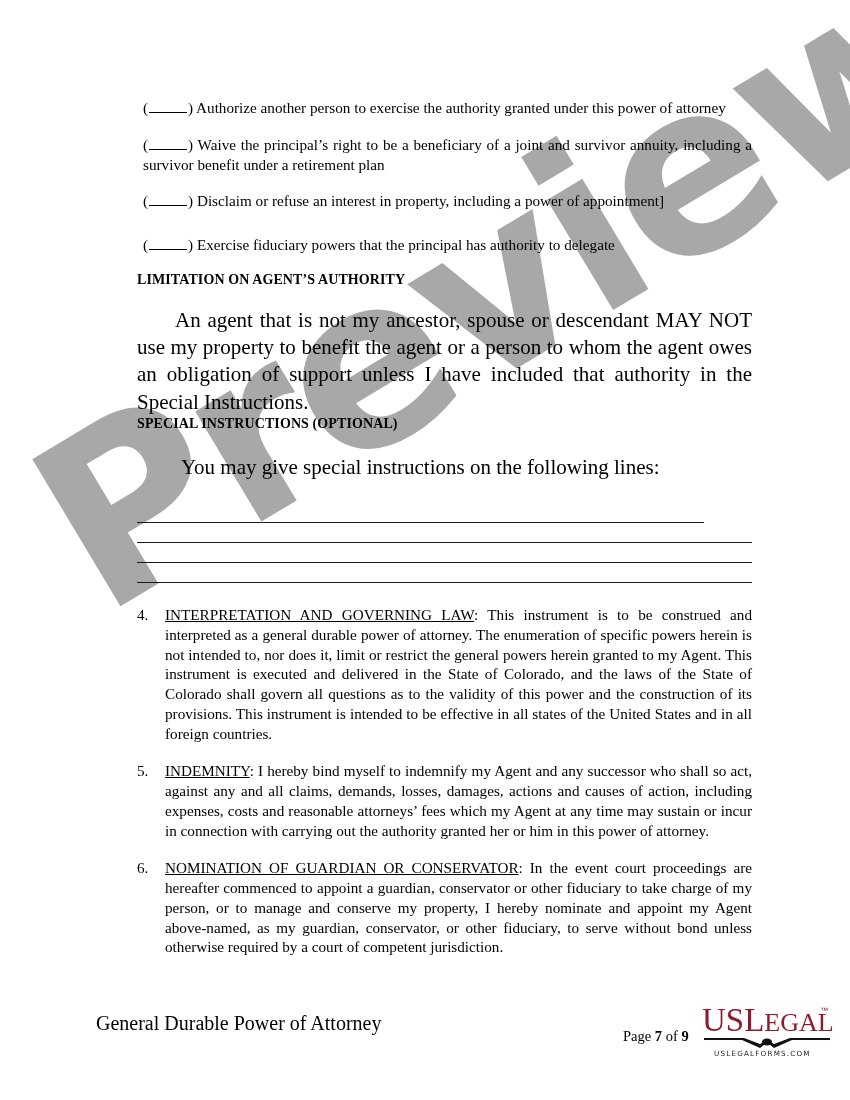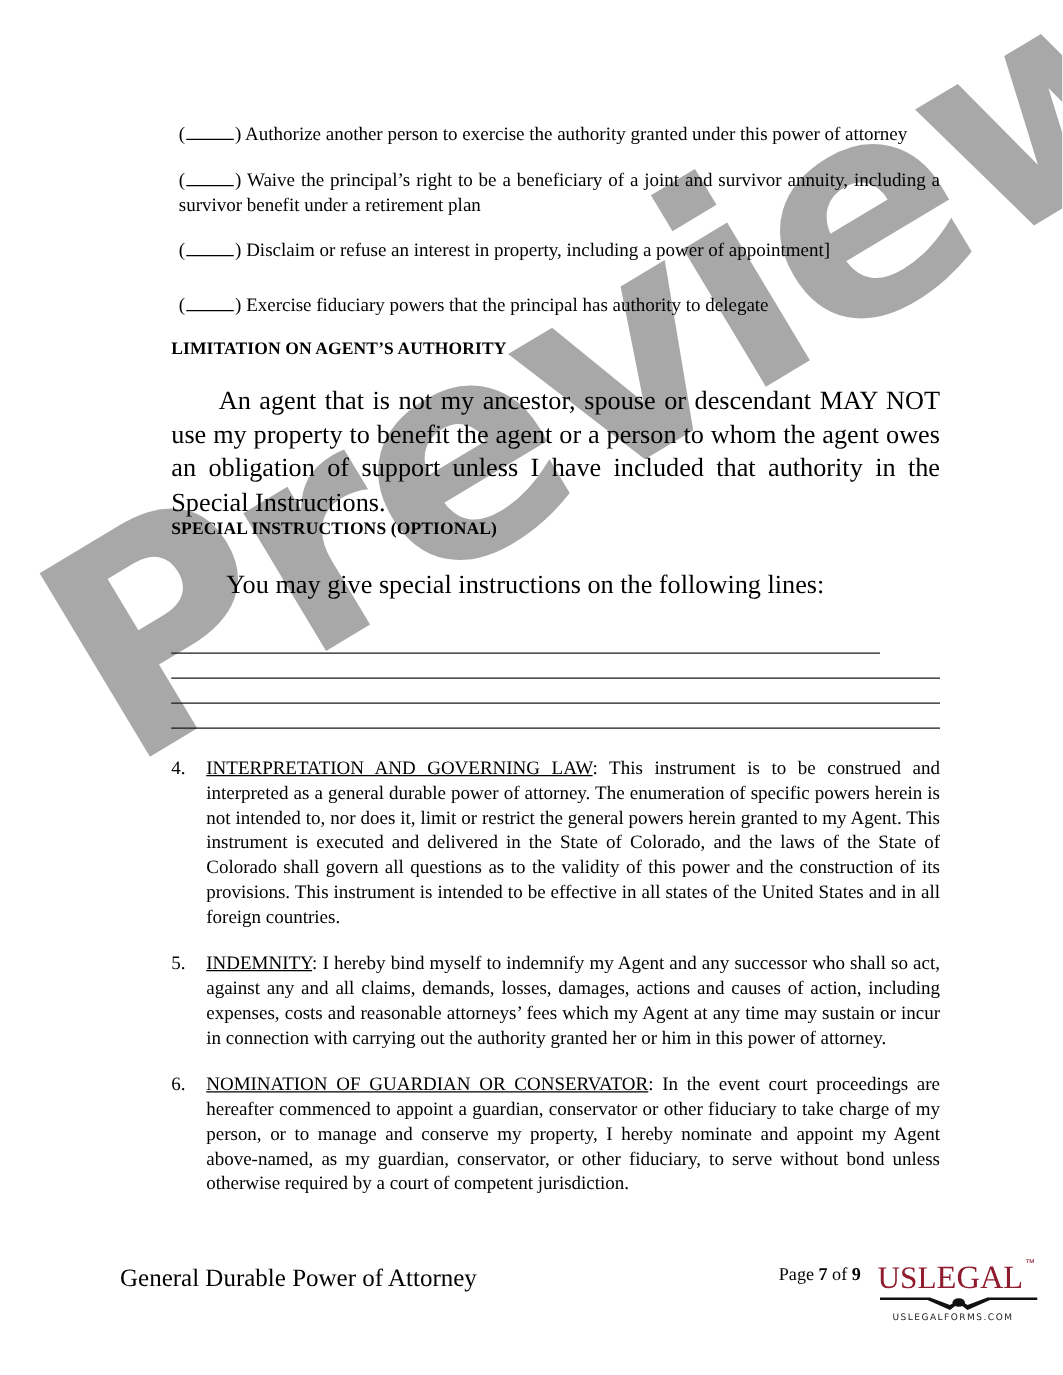--- a/index.html
+++ b/index.html
@@ -134,21 +134,21 @@
   }
   .footer-left {
     position: absolute;
     left: 0;
     top: 4px;
     font-size: 20px;
   }
   .footer-page {
     position: absolute;
     left: 527px;
-    top: 4px;
+    top: 20px;
     font-size: 14.5px;
     white-space: pre;
   }
   .footer-page b { font-weight: bold; }
 
   
   .logo {
     position: absolute;
     left: 606px;
     top: -4px;
@@ -158,21 +158,21 @@
   .logo-word {
     position: absolute;
     left: 0;
     top: 0;
     font-family: "Liberation Serif", "DejaVu Serif", serif;
     font-size: 33px;
     line-height: 1;
     white-space: nowrap;
     color: #8e1b2e;
   }
-  .logo-word .cap { font-size: 25px; }
+  .logo-word .cap { font-size: 33px; }
   .logo-word .small { font-size: 26px; }
   .logo-tm {
     position: absolute;
     left: 118px;
     top: 2px;
     font-size: 8px;
     font-family: "Liberation Sans", sans-serif;
     color: #8e1b2e;
   }
   .logo-swoosh {

